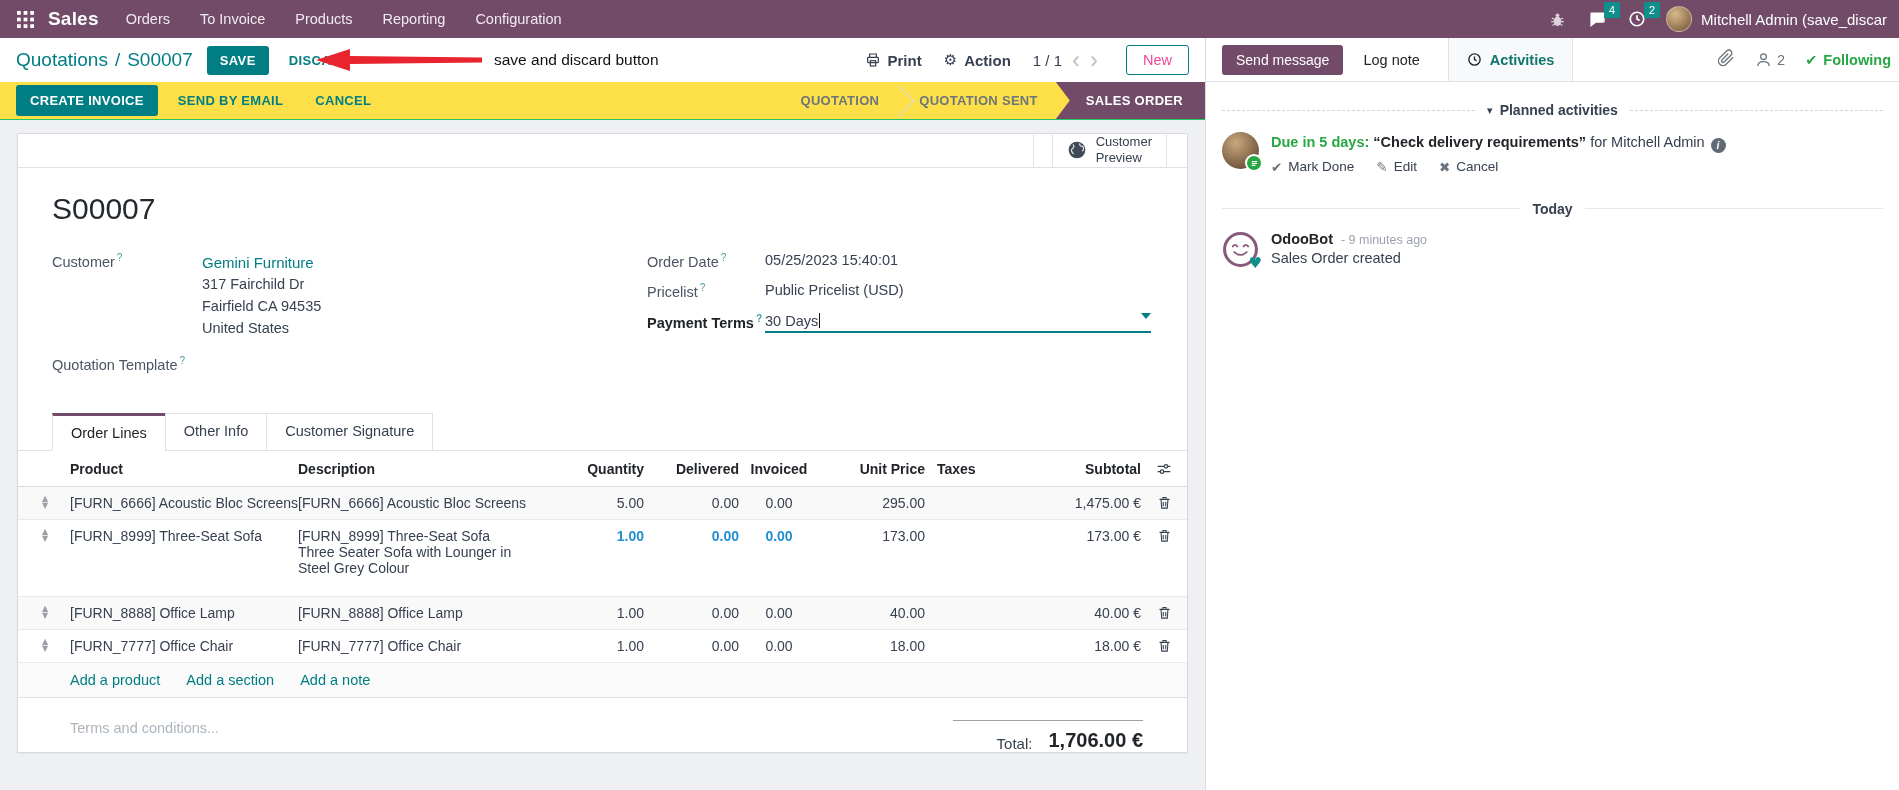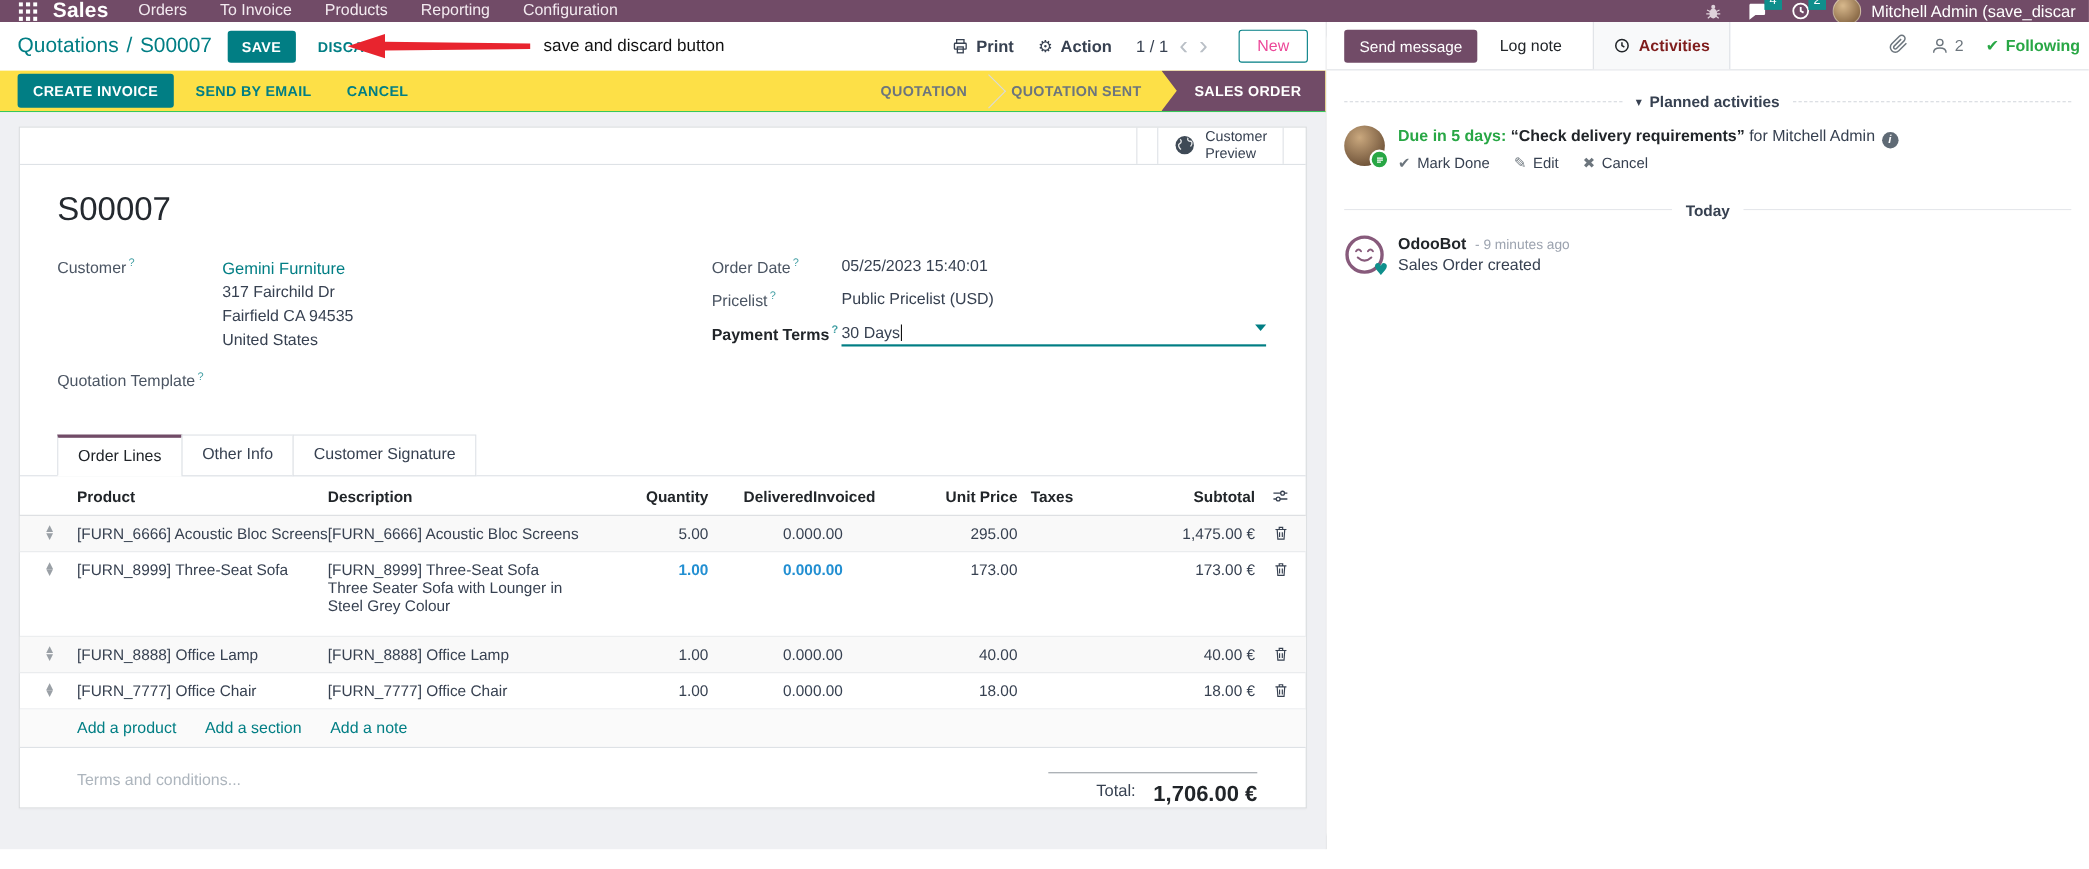--- a/index.html
+++ b/index.html
@@ -1,21 +1,21 @@
 <!DOCTYPE html>
 <html><head>
 <meta charset="utf-8">
 <style>
   * { margin:0; padding:0; box-sizing:border-box; }
   html,body { width:1899px; height:790px; overflow:hidden; background:#fff;
     font-family:"Liberation Sans","DejaVu Sans",sans-serif; color:#374151; font-size:14px; }
   .uni { font-family:"DejaVu Sans",sans-serif; }
 
   
-  .navbar { height:20px; background:#714B67; display:flex; align-items:center; color:#fff; padding:0 12px 0 10px; }
+  .navbar { height:38px; background:#714B67; display:flex; align-items:center; color:#fff; padding:0 12px 0 10px; }
   .apps-btn { width:30px; height:30px; display:flex; align-items:center; justify-content:center; cursor:pointer; }
   .brand { font-size:19px; font-weight:700; margin:0 14px 0 8px; letter-spacing:.2px; }
   .nav-menu { display:flex; gap:4px; }
   .nav-menu span { padding:9px 13px; font-size:14.5px; color:#f3eaf0; cursor:pointer; }
   .nav-right { margin-left:auto; display:flex; align-items:center; gap:18px; }
   .nav-ico { position:relative; width:22px; height:22px; display:flex; align-items:center; justify-content:center; cursor:pointer; }
   .badge { position:absolute; top:-6px; right:-12px; background:#0f8f8c; color:#fff; font-size:11.5px; padding:1px 5px; line-height:14px; }
   .nav-user { display:flex; align-items:center; gap:9px; white-space:nowrap; font-size:15px; cursor:pointer; }
   .avatar-sm { width:26px; height:26px; border-radius:50%; background:radial-gradient(circle at 35% 30%,#d8b98d,#8a6a47 75%); border:1px solid rgba(255,255,255,.4); }
 
@@ -81,42 +81,42 @@
   .olist { width:100%; }
   .orow { display:flex; align-items:flex-start; border-bottom:1px solid #e8eaed; padding:8px 0; }
   .orow.head { border-bottom:1px solid #d8dadd; font-weight:700; color:#212529; padding:10px 0 9px; }
   .orow.stripe { background:#f9f9f9; }
   .c-handle { width:28px; padding-left:24px; width:52px; flex-shrink:0; display:flex; flex-direction:column; line-height:7px; color:#9aa0a6; font-size:8px; cursor:grab; }
   .c-prod { width:228px; flex-shrink:0; }
   .c-desc { flex:1; padding-right:10px; }
   .c-desc .extra:empty { display:none; }
   .c-qty { width:100px; text-align:right; flex-shrink:0; }
   .c-del { width:95px; text-align:right; flex-shrink:0; }
-  .c-inv { width:80px; text-align:left; flex-shrink:0; }
+  .c-inv { width:80px; text-align:center; flex-shrink:0; }
   .c-up  { width:106px; text-align:right; flex-shrink:0; }
   .c-tax { width:78px; padding-left:12px; flex-shrink:0; }
   .c-sub { width:138px; text-align:right; flex-shrink:0; }
   .c-act { width:46px; flex-shrink:0; display:flex; justify-content:center; align-items:center; }
   .mod { color:#228fd2; font-weight:700; }
   .trash { cursor:pointer; }
   .add-row { display:flex; gap:26px; padding:9px 0 9px 52px; background:#fafafa; border-bottom:1px solid #dee2e6; font-size:14.5px; }
   .add-row span { color:#017E84; cursor:pointer; }
 
   
   .sheet-footer { display:flex; justify-content:space-between; padding:22px 44px 0 52px; }
   .terms { color:#adb5bd; font-size:14.5px; cursor:text; }
-  .total-box { width:190px; border-top:1px solid #9aa0a6; padding-top:8px; display:flex; justify-content:flex-end; align-items:flex-start; gap:16px; }
+  .total-box { width:190px; border-top:1px solid #9aa0a6; padding-top:8px; display:flex; justify-content:flex-end; align-items:flex-end; gap:16px; }
   .total-label { font-size:15px; color:#374151; }
   .total-value { font-size:20px; font-weight:700; color:#212529; }
 
   
   .chat-header { height:44px; border-bottom:1px solid #dee2e6; display:flex; align-items:stretch; }
   .btn-sendmsg { background:#714B67; color:#fff; font-size:14px; padding:7px 14px; align-self:center; margin-left:16px; }
   .btn-lognote { background:none; color:#212529; font-size:14.5px; padding:7px 14px; align-self:center; margin-left:6px; }
-  .tab-activities { display:flex; align-items:center; gap:8px; padding:0 18px; border-left:1px solid #dee2e6; border-right:1px solid #dee2e6; background:#f8f9fa; margin-left:14px; font-weight:700; color:#7f1d1d; font-size:14.5px; cursor:pointer; }
+  .tab-activities { display:flex; align-items:center; gap:8px; padding:0 18px; border-left:1px solid #dee2e6; border-right:1px solid #dee2e6; background:#f8f9fa; margin-left:14px; font-weight:700; color:#0f766e; font-size:14.5px; cursor:pointer; }
   .ch-right { margin-left:auto; display:flex; align-items:center; gap:20px; padding-right:8px; white-space:nowrap; }
   .followers { display:flex; align-items:center; gap:5px; color:#6c757d; font-size:14.5px; cursor:pointer; }
   .following { color:#28a745; font-weight:700; font-size:14.5px; display:flex; gap:6px; align-items:center; cursor:pointer; }
   .chat-body { flex:1; padding:14px 16px; }
   .divider { display:flex; align-items:center; gap:12px; color:#374151; font-size:14px; margin:6px 0 14px; }
   .divider .line { flex:1; border-top:1px dashed #d1d5db; }
   .divider.solid .line { border-top:1px solid #e5e7eb; }
   .divider .d-label { display:flex; gap:7px; align-items:center; font-weight:600; color:#374151; }
   .divider.solid .d-label { font-weight:700; }
   .msg { display:flex; gap:12px; margin-bottom:22px; }

